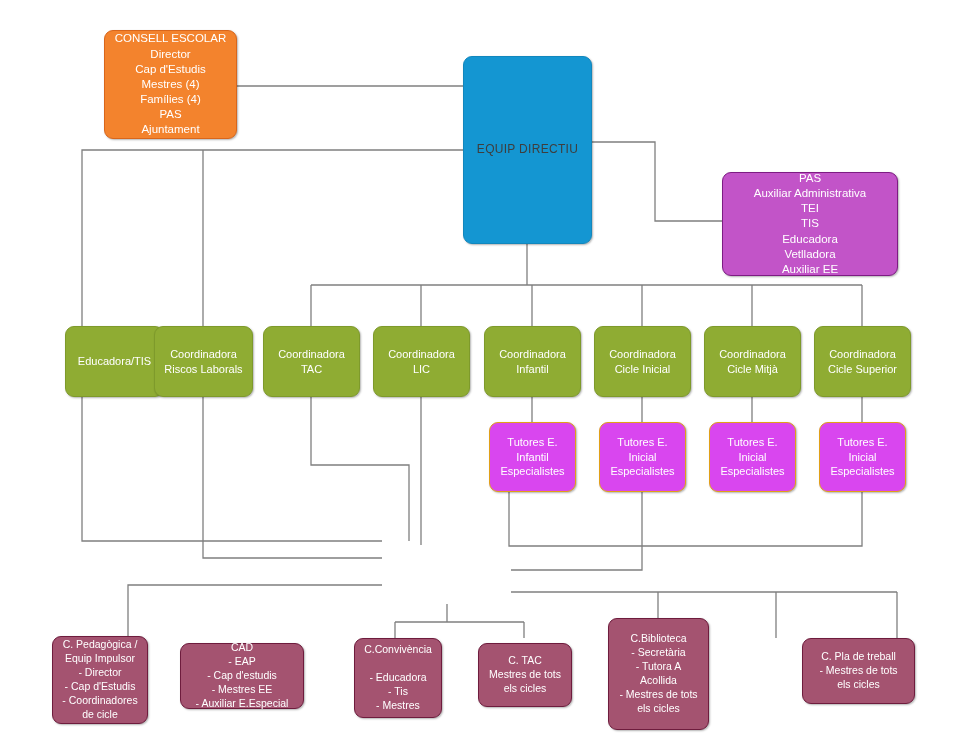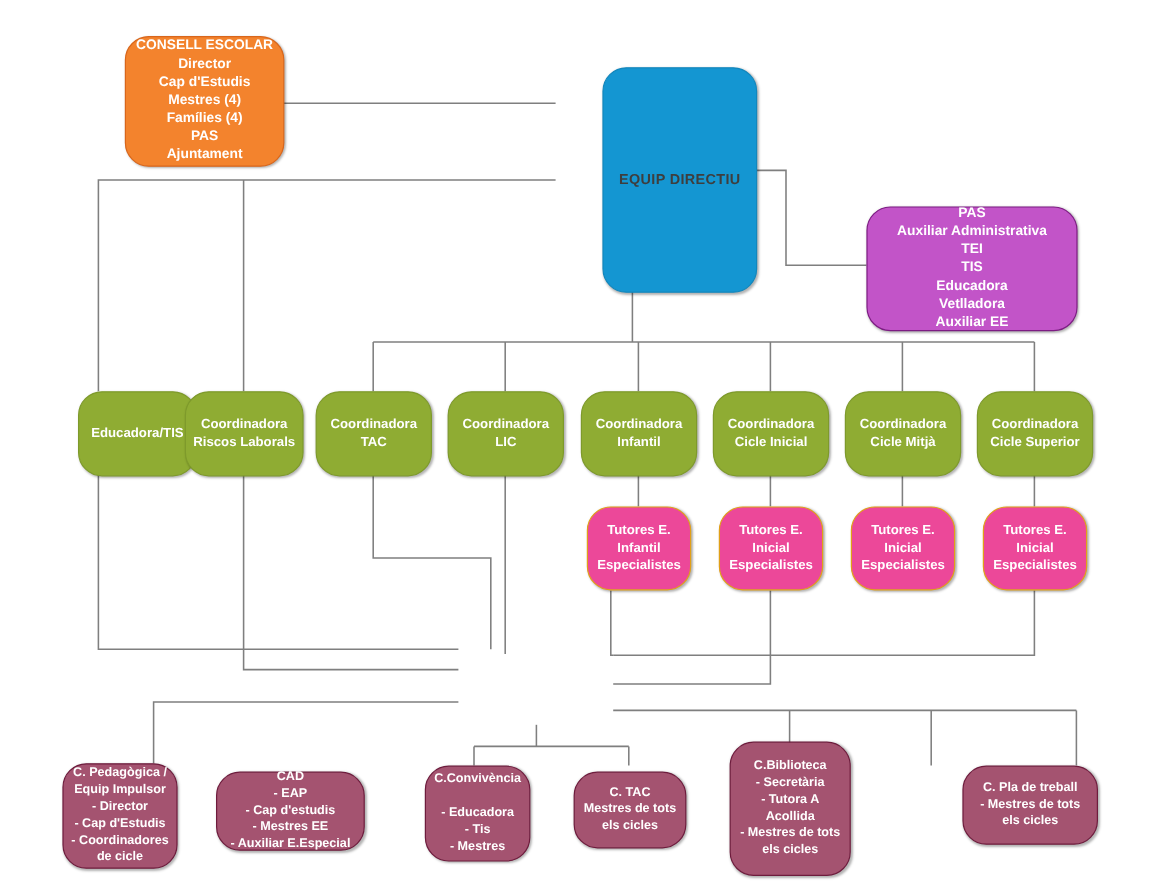--- a/index.html
+++ b/index.html
@@ -15,34 +15,33 @@
   svg#wires path{fill:none;stroke:#7f7f7f;stroke-width:1.3;}
 
   .node{
     position:absolute;
     box-sizing:border-box;
     display:flex;
     align-items:center;
     justify-content:flex-end;
     text-align:center;
     color:#ffffff;
-    border-radius:20px;
+    border-radius:9px;
     line-height:1.32;
     padding:4px 6px;
     z-index:5;
     box-shadow:1px 1px 2px rgba(0,0,0,0.30);
-    font-weight:bold;
   }
   .node .txt{white-space:pre-line;display:block;width:100%;}
 
   .n-consell{background:#F3832D;border:1.6px solid #D9661B;font-size:11.5px;}
   .n-equip{background:#1496D2;border:1.6px solid #1287bd;color:#3e3e3e;font-size:12px;letter-spacing:.3px;}
   .n-pas{background:#C254C8;border:1.6px solid #7D1C83;font-size:11.5px;}
   .n-green{background:#8FAC33;border:1.6px solid #7e9a2b;font-size:11px;}
-  .n-yellow{background:#ec4899;border:1.6px solid #e0a018;font-size:11px;}
+  .n-yellow{background:#d946ef;border:1.6px solid #e0a018;font-size:11px;}
   .n-claustre{background:#DD4B55;border:1.6px solid #cf3f4a;font-size:11.5px;letter-spacing:.4px;}
   .n-maroon{background:#A45370;border:1.6px solid #6E1C3D;font-size:10.5px;}
 </style>
 </head>
 <body>
 
 <div id="canvas">
 
   <svg id="wires" viewBox="0 0 978 736">
 
@@ -95,21 +94,21 @@
   <div class="node n-consell" style="left:104px;top:30px;width:133px;height:109px;">
     <span class="txt">CONSELL ESCOLAR
 Director
 Cap d'Estudis
 Mestres (4)
 Famílies (4)
 PAS
 Ajuntament</span>
   </div>
 
-  <div class="node n-equip" style="left:463px;top:56px;width:129px;height:188px;margin-left:39px;">
+  <div class="node n-equip" style="left:463px;top:56px;width:129px;height:188px;">
     <span class="txt">EQUIP DIRECTIU</span>
   </div>
 
   <div class="node n-pas" style="left:722px;top:172px;width:176px;height:104px;">
     <span class="txt">PAS
 Auxiliar Administrativa
 TEI
 TIS
 Educadora
 Vetlladora

